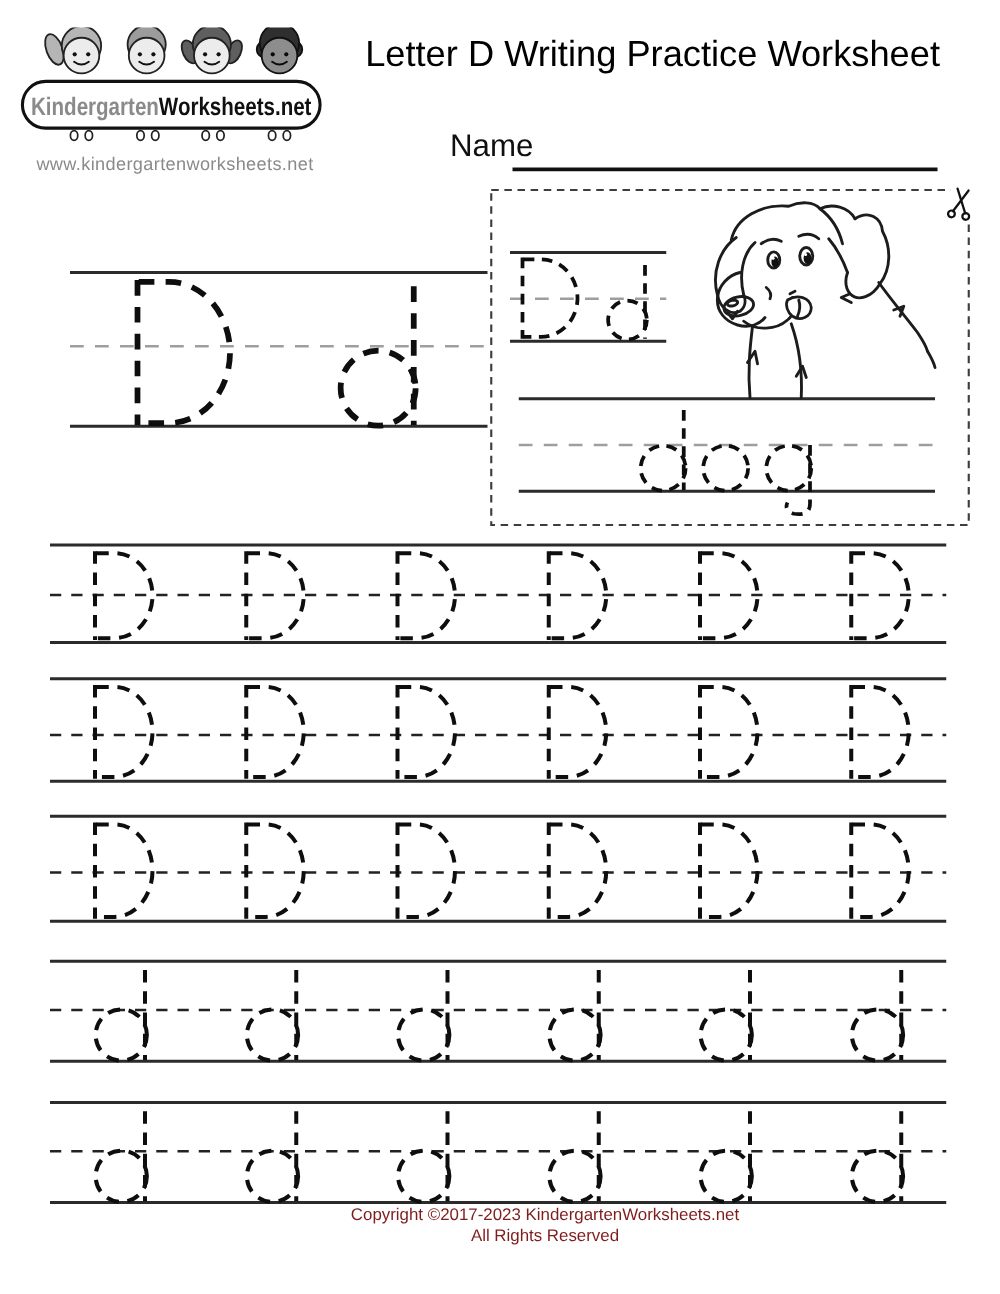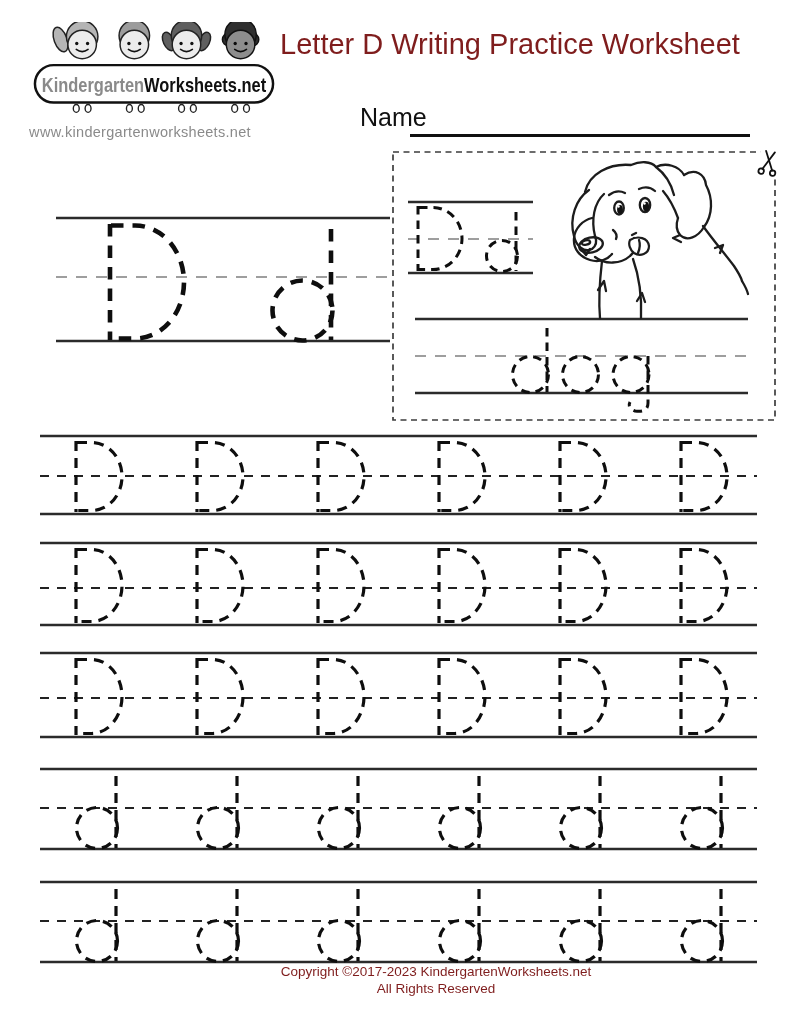--- a/index.html
+++ b/index.html
@@ -3,27 +3,27 @@
 <meta charset="utf-8">
 <style>
   html,body{margin:0;padding:0;background:#fff;}
   .page{
     position:relative;width:800px;height:1035px;background:#ffffff;
     font-family:"Liberation Sans",sans-serif;overflow:hidden;color:#111;
   }
   #art{position:absolute;left:0;top:0;}
   
   .title{
-    position:absolute;left:268px;top:28px;width:484px;text-align:center;
-    font-size:29px;font-weight:400;color:#7f1d1d;letter-spacing:0px;white-space:nowrap;
+    position:absolute;left:268px;top:28px;width:484px;text-align:right;
+    font-size:29px;font-weight:400;color:#000000;letter-spacing:0px;white-space:nowrap;
   }
   .name-row{position:absolute;left:344px;top:103px;}
   .name-label{font-size:25px;font-weight:500;color:#101010;display:inline-block;margin-left:16px;}
   .name-line{position:absolute;left:66px;top:4px;width:340px;height:27px;border-bottom:3px solid #101010;}
-  .logo-wrap{position:absolute;left:31px;top:22px;width:246px;height:102px;}
+  .logo-wrap{position:absolute;left:14px;top:22px;width:246px;height:102px;}
   .site-url{
     position:absolute;left:13px;top:124px;width:254px;text-align:center;
     font-size:14.5px;color:#8a8a8a;letter-spacing:.3px;
   }
   .footer{
     position:absolute;left:0;top:963px;width:800px;text-align:center;
     font-size:13.5px;line-height:17px;color:#7f1d1d;padding-left:36px;
   }
   
   .solid{stroke:#2b2b2b;stroke-width:2.3;fill:none;}

